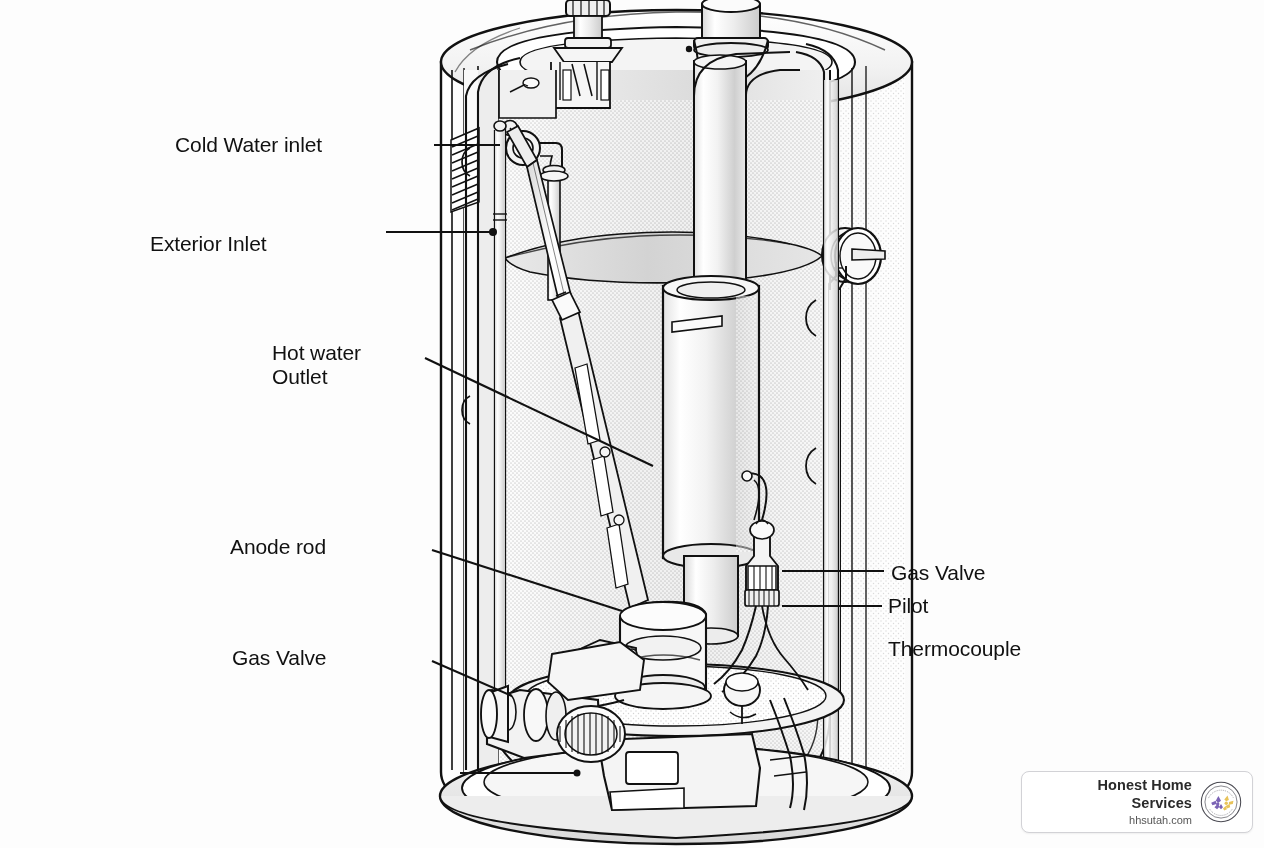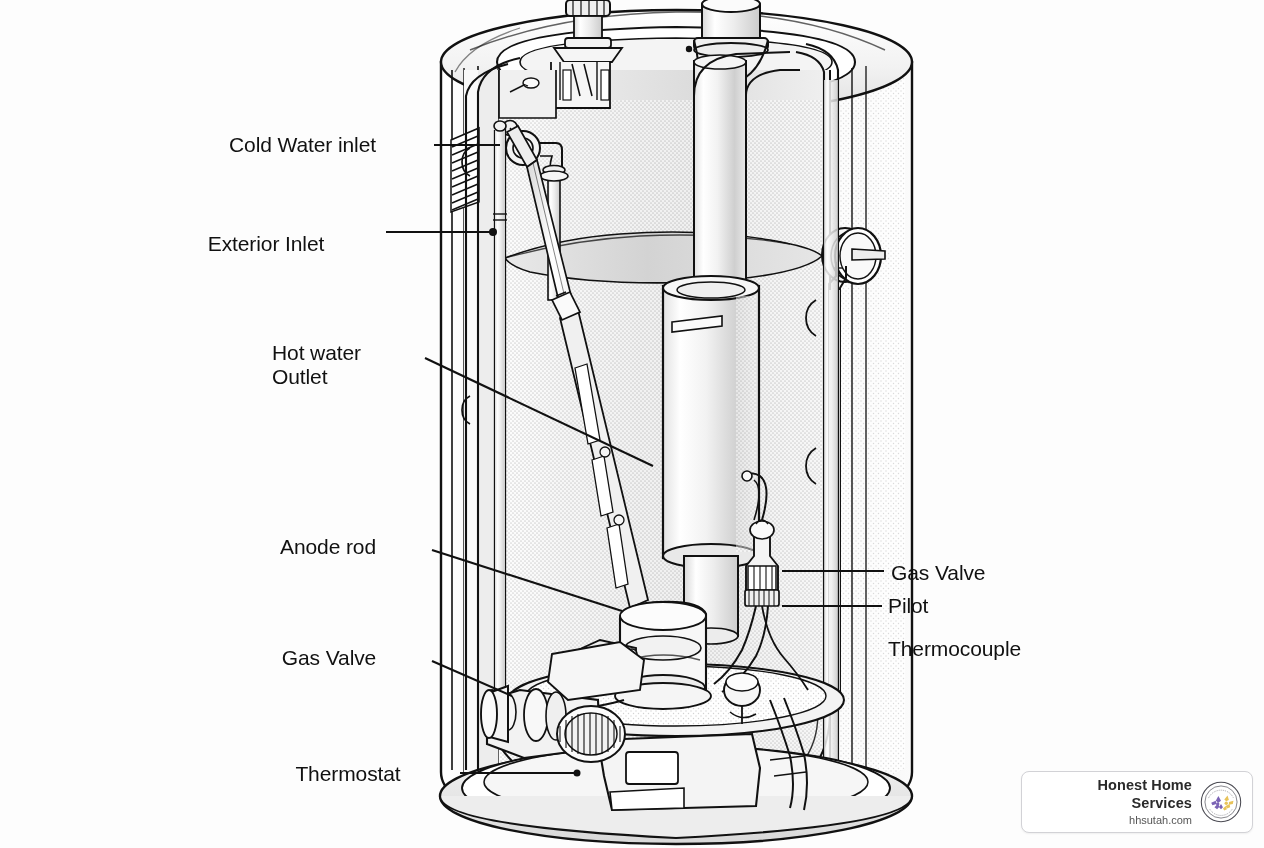--- a/index.html
+++ b/index.html
@@ -27,21 +27,21 @@
   }
   .callout {
     position: absolute;
     color: #111111;
     font-family: "Liberation Sans", sans-serif;
     font-size: 21px;
     line-height: 1.22;
     white-space: pre;
     letter-spacing: -0.1px;
   }
-  .callout.right-align { text-align: center; }
+  .callout.right-align { text-align: left; }
   .callout.left-align  { text-align: left; }
   .callout.center-align{ text-align: left; }
 
   
   #watermark {
     position: absolute;
     left: 1021px;
     top: 771px;
     width: 232px;
     height: 62px;
@@ -489,21 +489,20 @@
 
   <div class="callout right-align" style="left:150px; top:231px; width:232px;">Exterior Inlet</div>
 
   <div class="callout center-align" style="left:272px; top:340px; width:150px;">Hot water</div>
   <div class="callout center-align" style="left:272px; top:364px; width:150px;">Outlet</div>
 
   <div class="callout right-align" style="left:230px; top:534px; width:196px;">Anode rod</div>
 
   <div class="callout right-align" style="left:232px; top:645px; width:194px;">Gas Valve</div>
 
-  <div class="callout right-align" style="left:242px; top:761px; width:212px;">Thermostat</div>
 
   <div class="callout left-align" style="left:891px; top:560px;">Gas Valve</div>
 
   <div class="callout left-align" style="left:888px; top:593px;text-align:center;">Pilot</div>
   <div class="callout left-align" style="left:888px; top:616px;margin-top:20px;">Thermocouple</div>
 
   <div id="watermark">
     <div class="wm-text">
       <div class="wm-title">Honest Home Services</div>
       <div class="wm-url">hhsutah.com</div>

